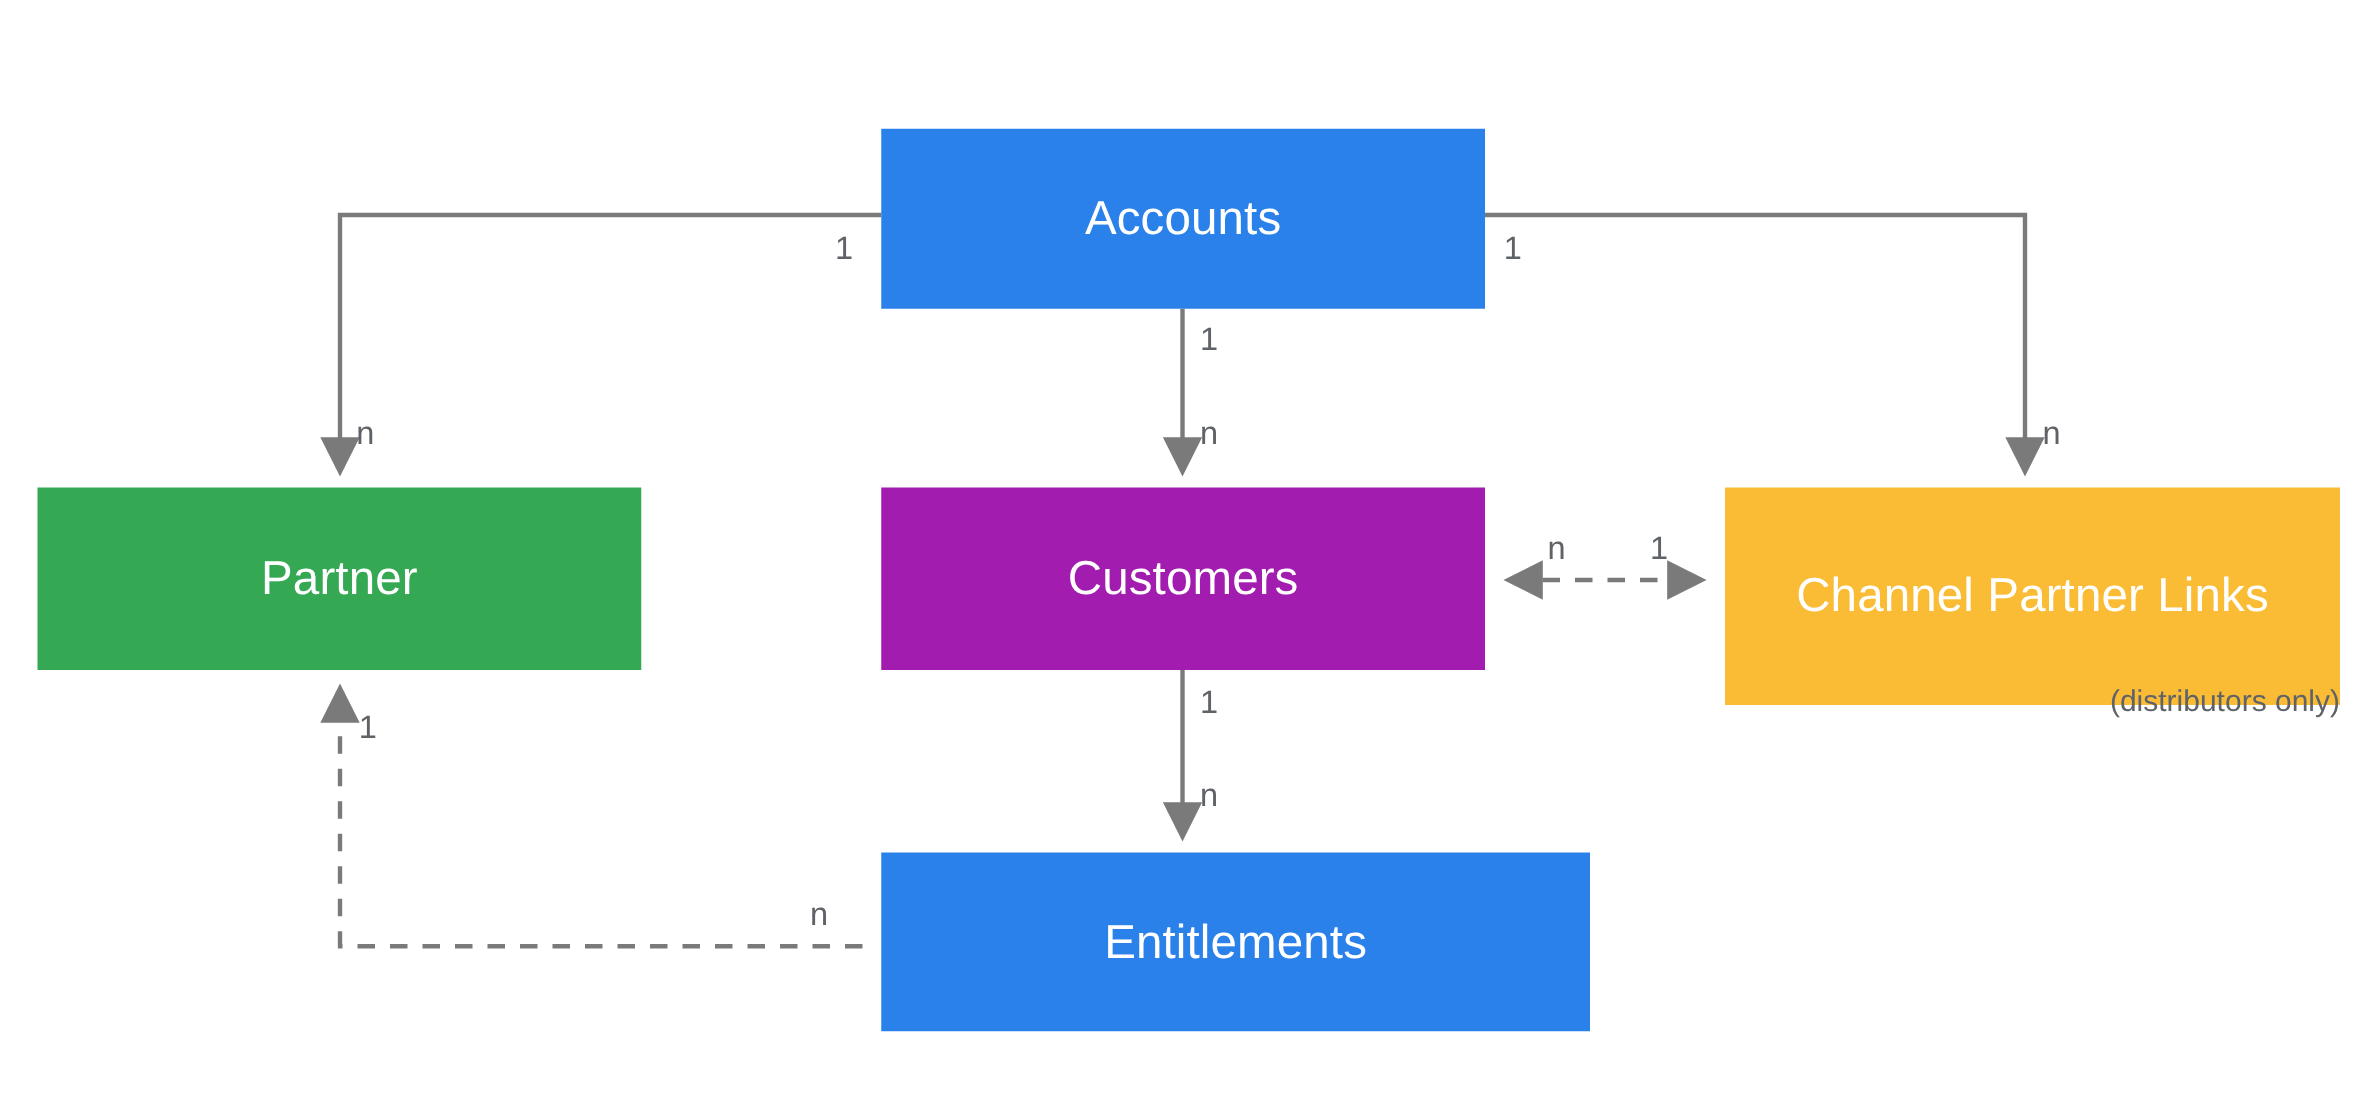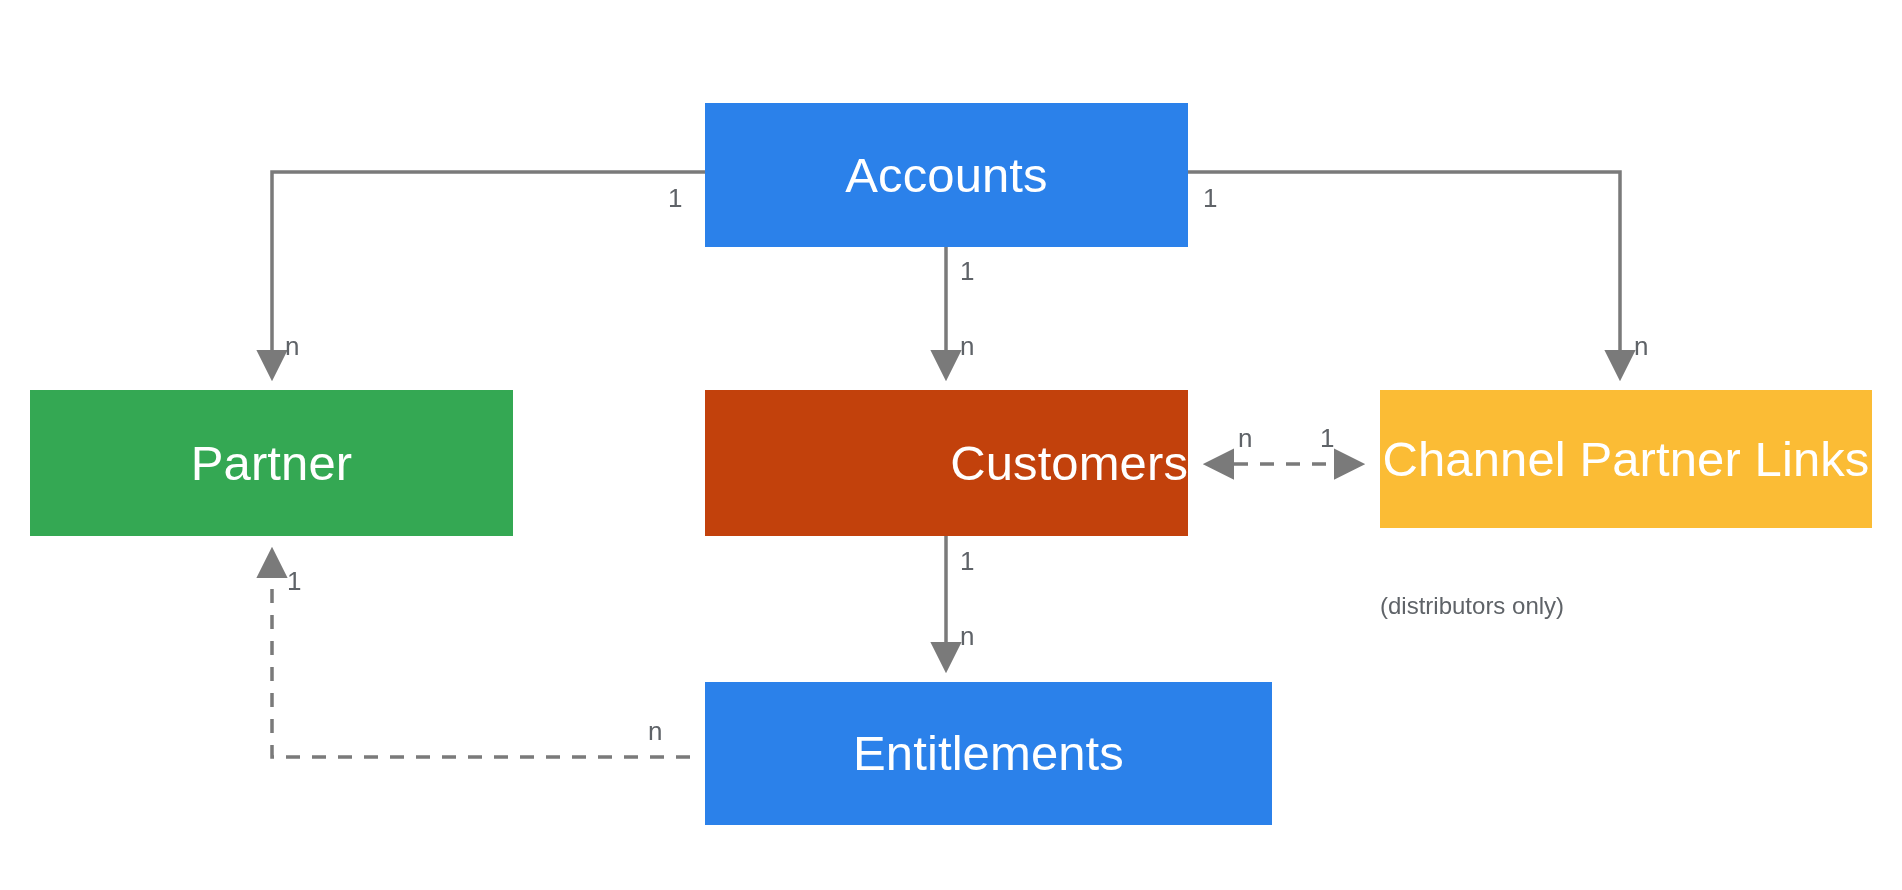--- a/index.html
+++ b/index.html
@@ -27,33 +27,32 @@
     width: 1902px;
     height: 890px;
   }
   .node {
     position: absolute;
     display: flex;
     align-items: center;
     justify-content: center;
     box-sizing: border-box;
     color: #ffffff;
-    font-size: 49px;
+    font-size: 38px;
     font-weight: 400;
     letter-spacing: 0.1px;
     line-height: 1;
     white-space: nowrap;
   }
   .node-caption {
     position: absolute;
     color: #5f6368;
     font-size: 24px;
-    text-align: left;
+    text-align: right;
     white-space: nowrap;
-    margin-top: 44px;
   }
   .edge-label {
     position: absolute;
     color: #5f6368;
     font-size: 26px;
     line-height: 1;
     white-space: nowrap;
   }
 </style>
 </head>
@@ -85,25 +84,25 @@
   </svg>
 
   <div class="node" style="left:705px; top:103px; width:483px; height:144px; background:#2b81ea;">
     <span>Accounts</span>
   </div>
 
   <div class="node" style="left:30px; top:390px; width:483px; height:146px; background:#34a853;">
     <span>Partner</span>
   </div>
 
-  <div class="node" style="left:705px; top:390px; width:483px; height:146px; background:#c2410c;justify-content:flex-end;">
+  <div class="node" style="left:705px; top:390px; width:483px; height:146px; background:#a21caf;">
     <span>Customers</span>
   </div>
 
-  <div class="node" style="left:1380px; top:390px; width:492px; height:138px; background:#fbbc35;">
+  <div class="node" style="left:1380px; top:390px; width:492px; height:174px; background:#fbbc35;">
     <span>Channel Partner Links</span>
   </div>
   <div class="node-caption" style="left:1380px; top:548px; width:492px;">(distributors only)</div>
 
   <div class="node" style="left:705px; top:682px; width:567px; height:143px; background:#2b81ea;">
     <span>Entitlements</span>
   </div>
 
   <div class="edge-label" style="left:668px; top:185px;">1</div>
   <div class="edge-label" style="left:285px; top:333px;">n</div>

